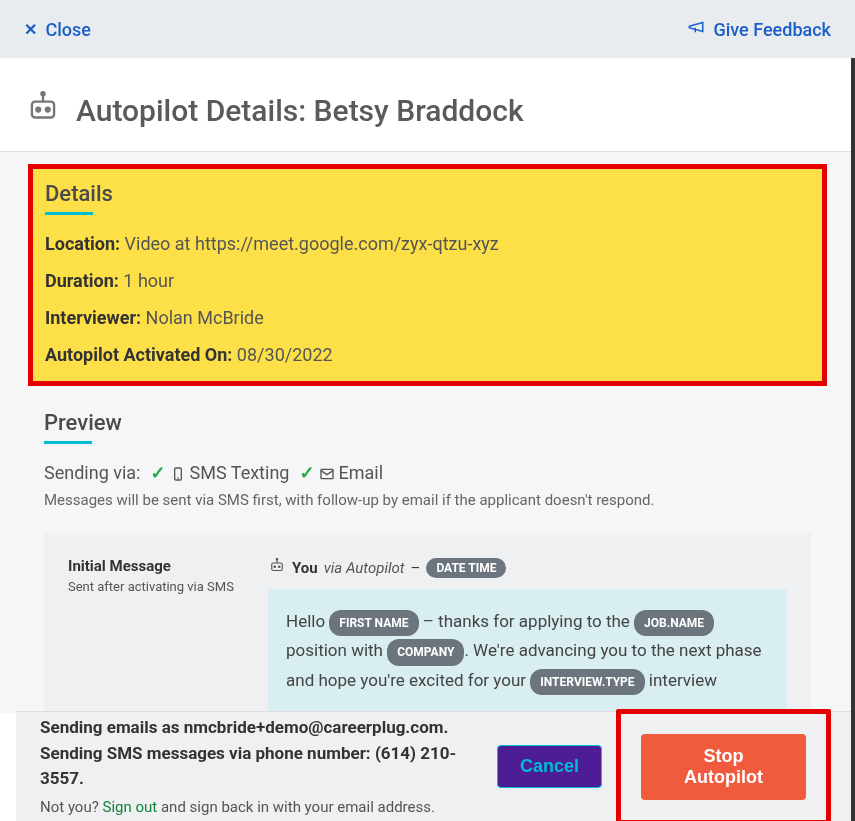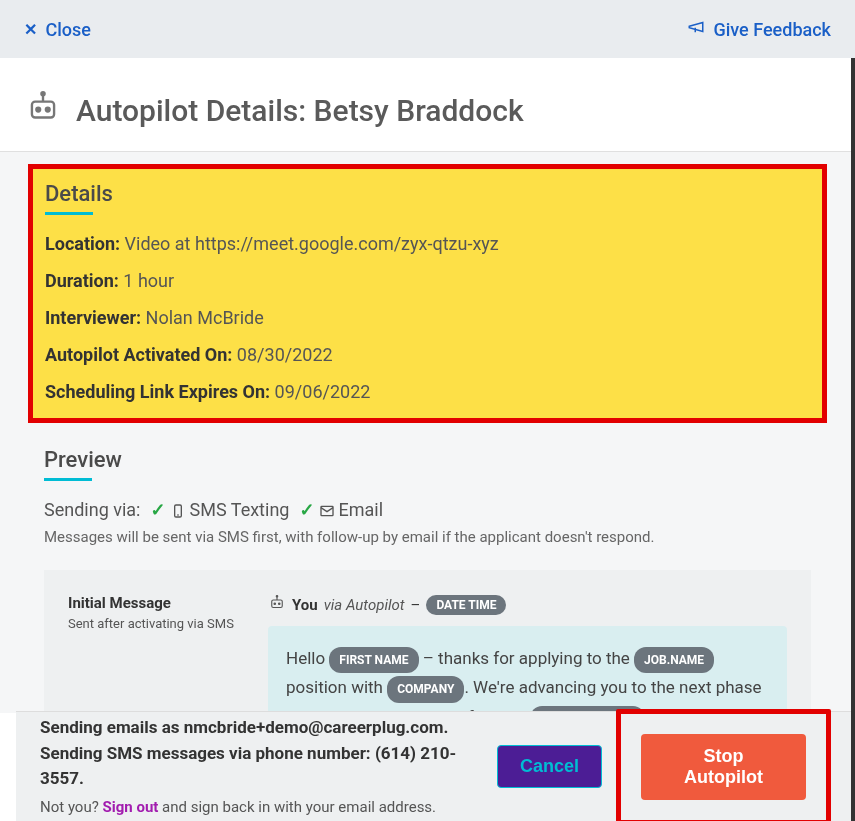--- a/index.html
+++ b/index.html
@@ -121,21 +121,21 @@
       background: #eef0f1;
       border-top: 1px solid #ddd;
       display: flex;
       align-items: center;
       justify-content: space-between;
       padding: 0 24px;
     }
     .footer-left { font-size: 17px; color: #333; line-height: 1.5; }
     .footer-left .bold { font-weight: 700; }
     .footer-left .small { font-size: 15px; color: #555; margin-top: 4px; }
-    .footer-left .link { color: #a21caf; cursor: pointer; font-weight: bold; }
+    .footer-left .link { color: #15803d; cursor: pointer; }
     .footer-right { display: flex; align-items: center; gap: 14px; }
     .btn-cancel {
       border: 1px solid #00bcd4;
       background: #4c1d95;
       color: #00bcd4;
       font-size: 18px;
       font-weight: 600;
       padding: 10px 22px;
       border-radius: 4px;
       cursor: pointer;
@@ -197,23 +197,20 @@
       <span class="detail-label">Location:</span><span> Video at https://meet.google.com/zyx-qtzu-xyz</span>
     </div>
     <div class="detail-row">
       <span class="detail-label">Duration:</span><span> 1 hour</span>
     </div>
     <div class="detail-row">
       <span class="detail-label">Interviewer:</span><span> Nolan McBride</span>
     </div>
     <div class="detail-row">
       <span class="detail-label">Autopilot Activated On:</span><span> 08/30/2022</span>
-    </div>
-    <div class="detail-row">
-      <span class="detail-label">Scheduling Link Expires On:</span><span> 09/06/2022</span>
     </div>
   </div>
 
   <div class="preview-section">
     <div class="section-heading">Preview</div>
     <div class="heading-underline"></div>
 
     <div class="sending-via-row">
       <span>Sending via:</span>
       <span style="display:flex;align-items:center;gap:4px;">

